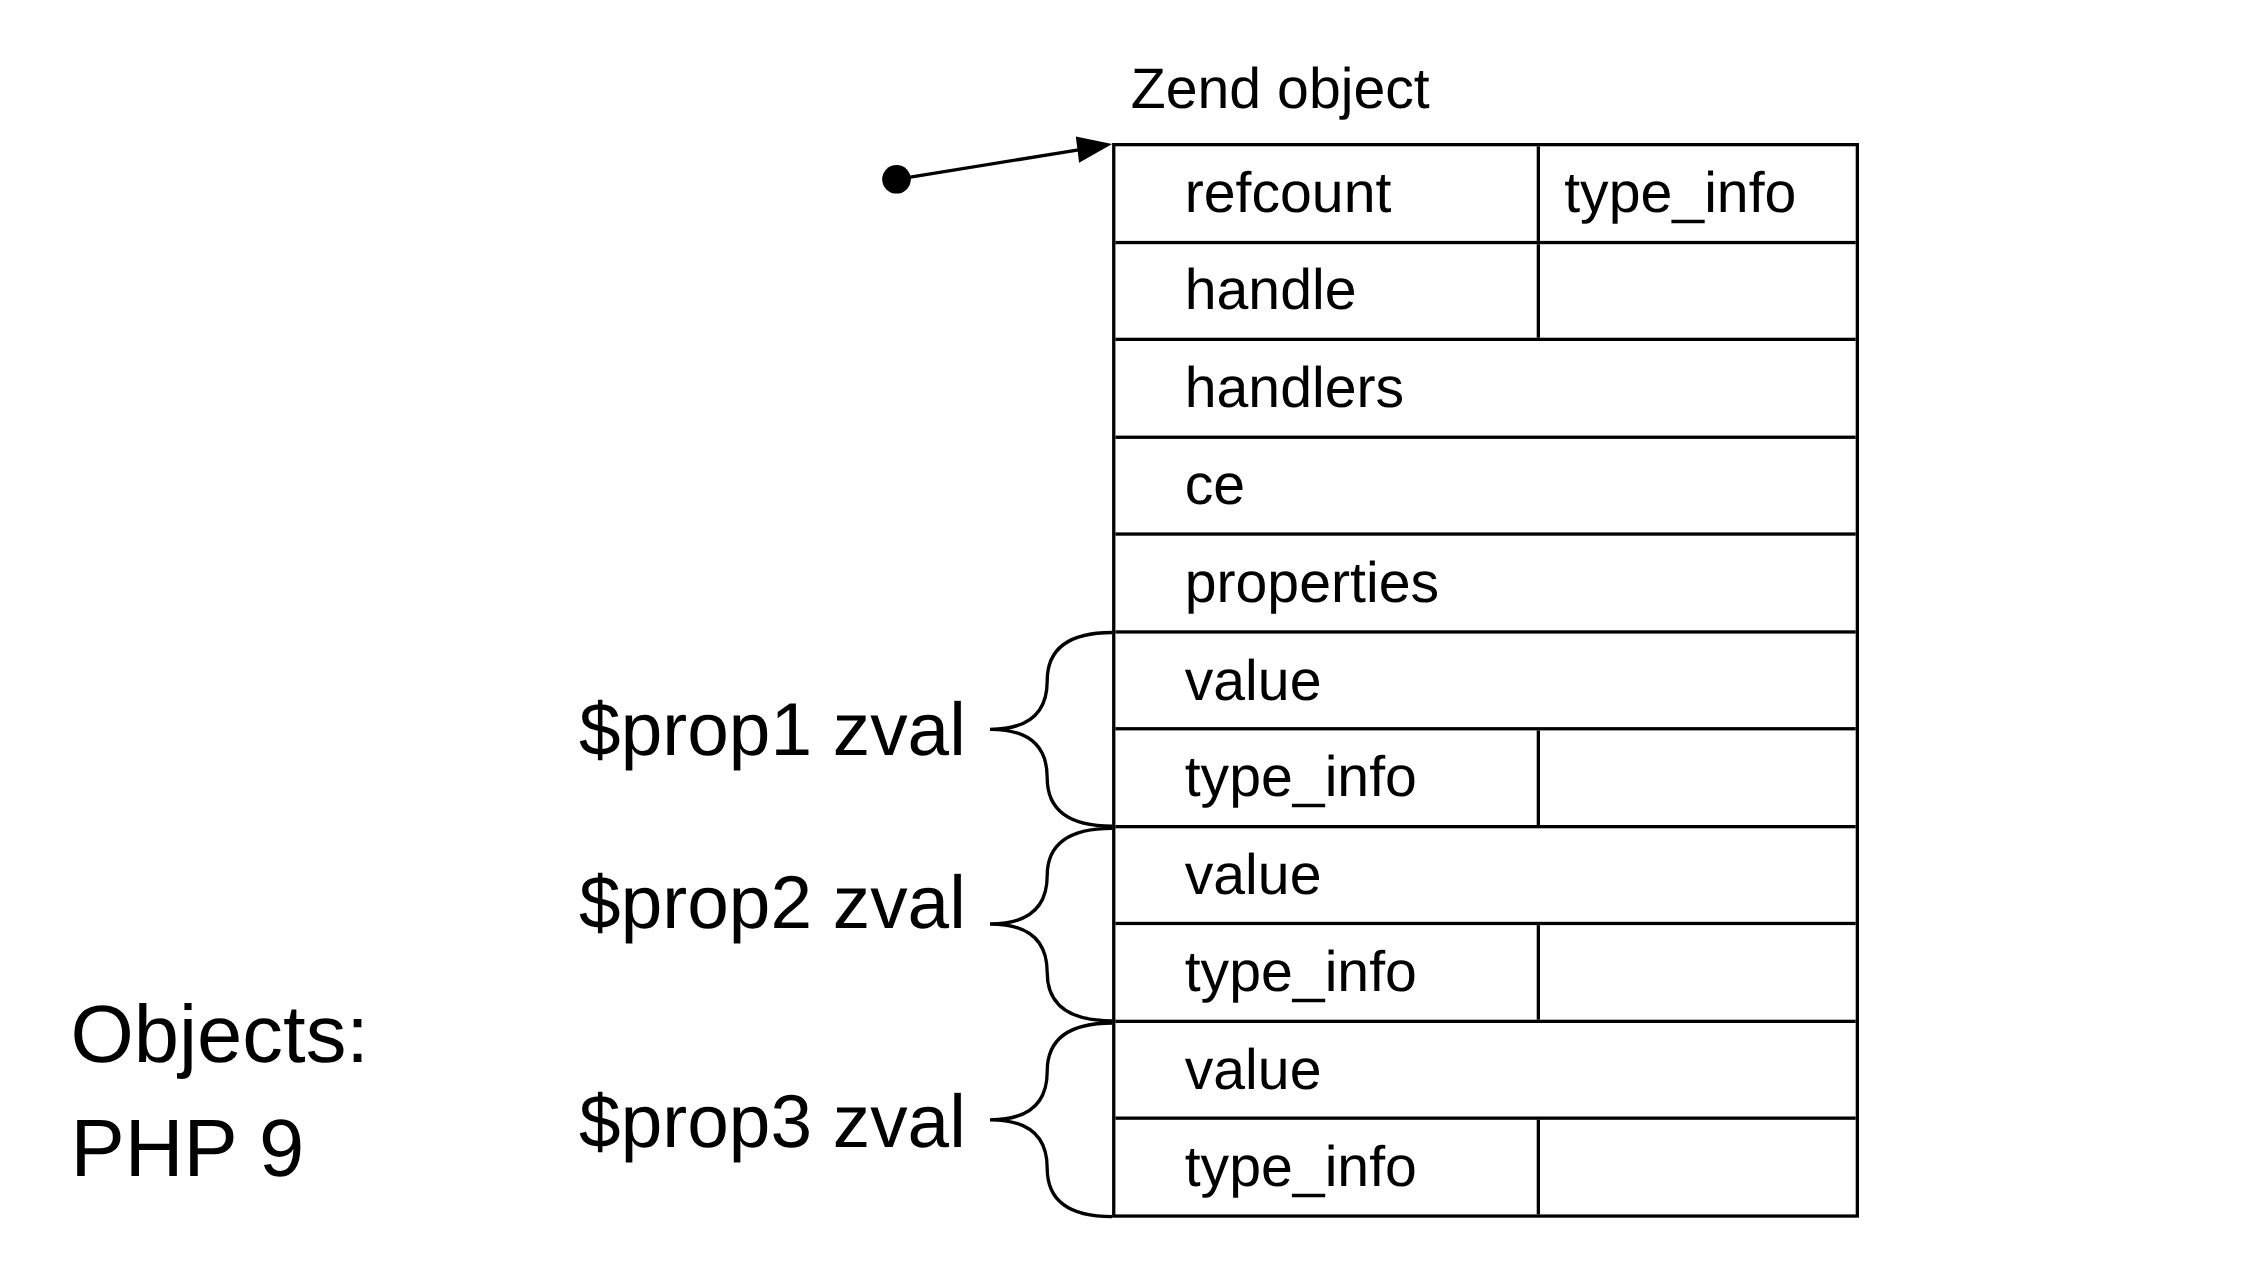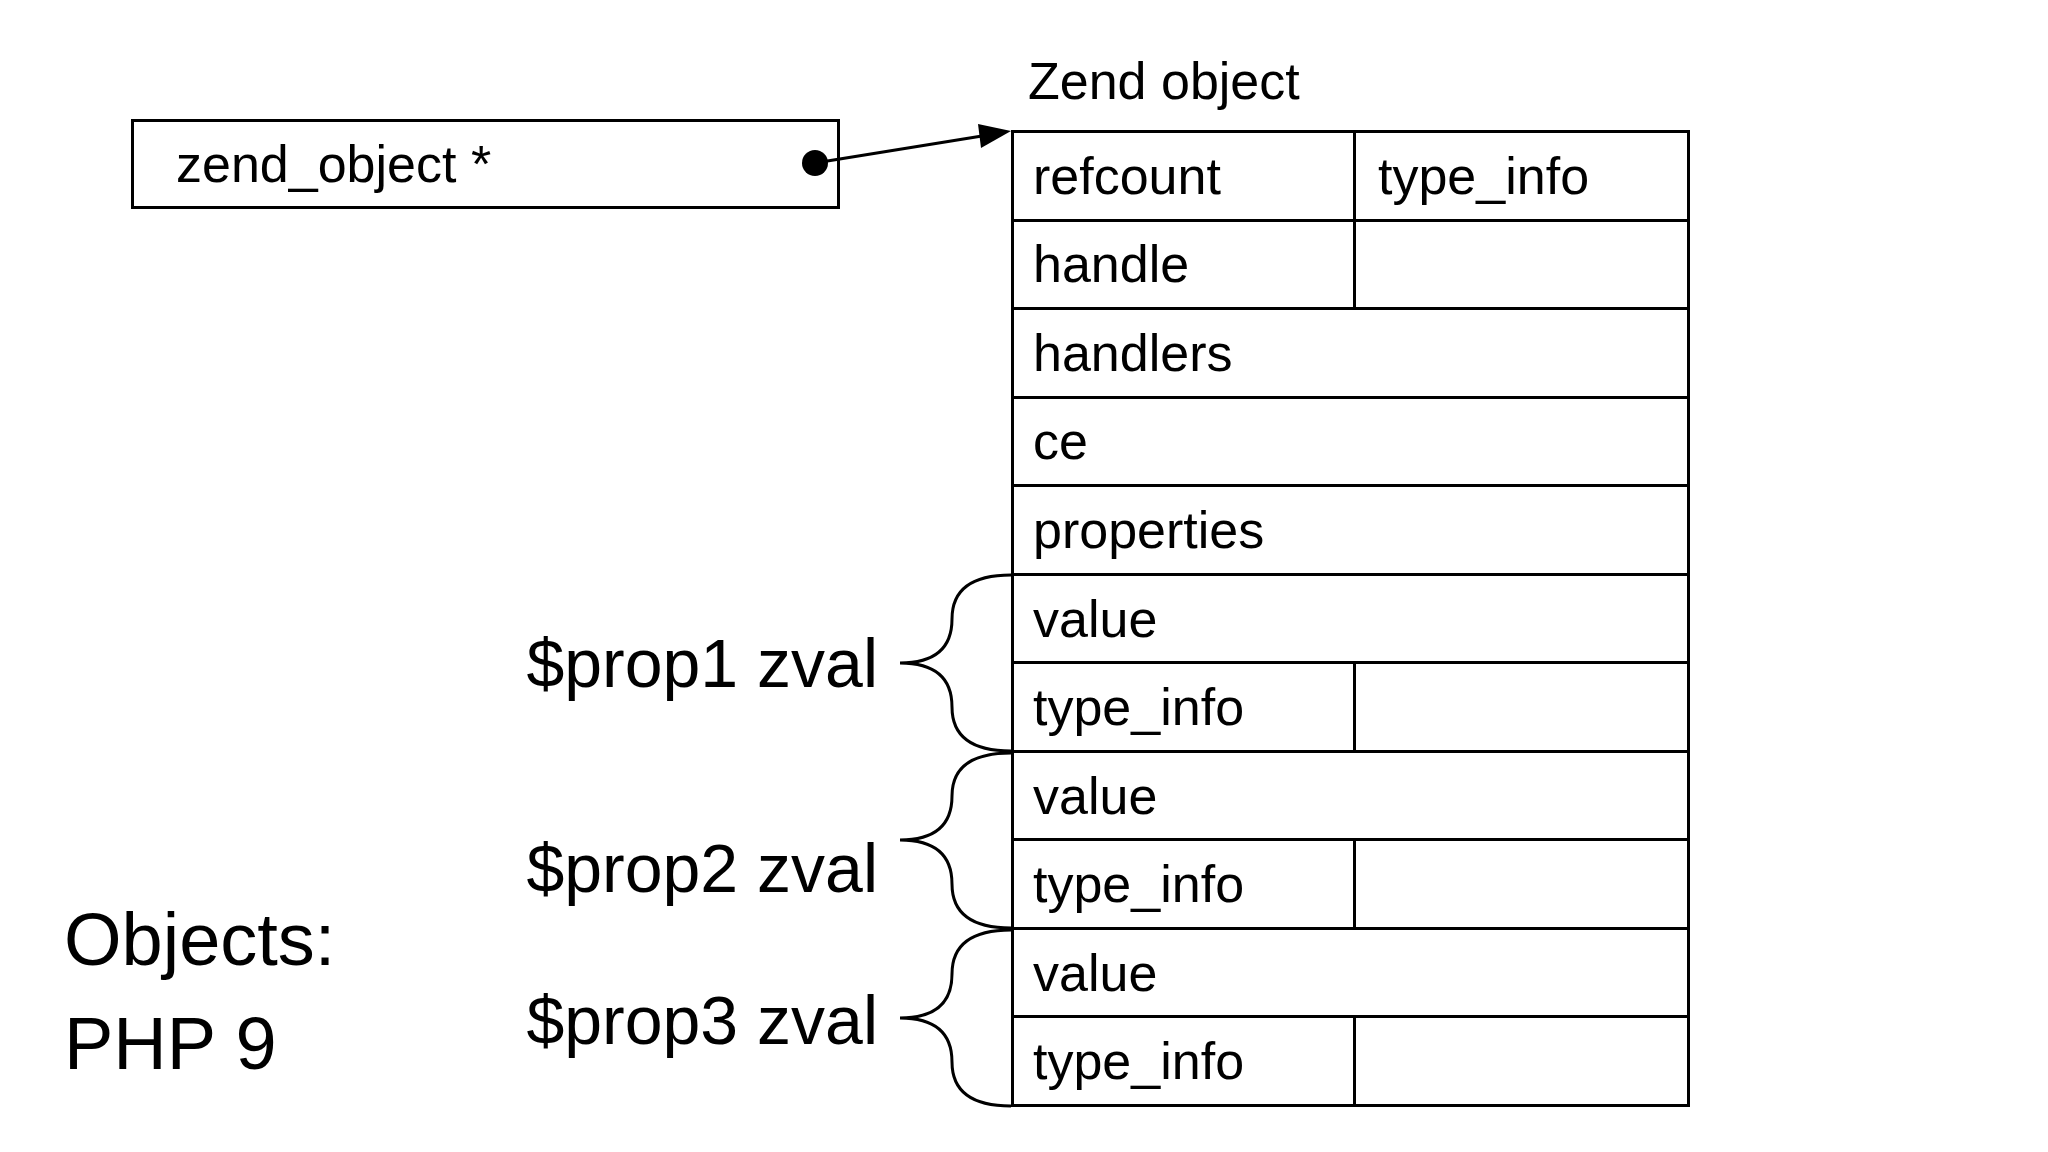--- a/index.html
+++ b/index.html
@@ -17,40 +17,40 @@
     font-size:52px; white-space:nowrap;
   }
 
   .tbl-title { position:absolute; left:1028px; top:55px; font-size:52px; line-height:52px; white-space:nowrap; }
 
   .tbl {
     position:absolute; left:1011px; top:130px; width:679px; height:977px;
     border:3px solid #000; box-sizing:border-box;
     display:flex; flex-direction:column;
   }
-  .row { flex:1 1 0; display:flex; border-bottom:3px solid #000; box-sizing:border-box; min-height:0; }
+  .row { flex:1 1 0; display:flex; border-bottom:3px solid #000; box-sizing:border-box; min-height:0;padding-left:44px; }
   .row:last-child { border-bottom:none; }
   .cell-l {
     display:flex; align-items:center; padding-left:19px;
     font-size:52px; box-sizing:border-box; white-space:nowrap; overflow:hidden;
   }
   .row.split .cell-l { width:339px; flex:0 0 339px; }
   .row.full  .cell-l { flex:1 1 auto; }
   .cell-r {
     flex:1 1 auto; border-left:3px solid #000; box-sizing:border-box;
     display:flex; align-items:center; padding-left:22px;
     font-size:52px; white-space:nowrap; overflow:hidden;
   }
 
   .brace-label {
     position:absolute; left:400px; width:478px; height:64px;
     text-align:right; font-size:68px; line-height:64px; white-space:nowrap;
   }
   #brace-label-1 { top:631px; }
-  #brace-label-2 { top:836px; }
+  #brace-label-2 { top:789px; }
   #brace-label-3 { top:988px; }
 
   .footer-line { position:absolute; left:64px; font-size:74px; line-height:84px; white-space:nowrap; }
   #footer-line-1 { top:898px; }
   #footer-line-2 { top:1002px; }
 </style>
 </head>
 <body>
 
 <div class="canvas">
@@ -62,23 +62,20 @@
     <line x1="815" y1="163" x2="982" y2="136" stroke="#000" stroke-width="3"></line>
     <polygon points="1011,131 981,148 978,124" fill="#000"></polygon>
 
     <path d="M 1011,575 Q 952,575 952,619 L 952,619 Q 952,663 900,663 Q 952,663 952,707 L 952,707 Q 952,751 1011,751" fill="none" stroke="#000" stroke-width="3"></path>
 
     <path d="M 1011,753 Q 952,753 952,796 L 952,796 Q 952,840 900,840 Q 952,840 952,884 L 952,884 Q 952,928 1011,928" fill="none" stroke="#000" stroke-width="3"></path>
 
     <path d="M 1011,930 Q 952,930 952,974 L 952,974 Q 952,1018 900,1018 Q 952,1018 952,1062 L 952,1062 Q 952,1106 1011,1106" fill="none" stroke="#000" stroke-width="3"></path>
   </svg>
 
-  <div class="ptr-box">
-    <span>zend_object *</span>
-  </div>
 
   <div class="tbl-title">Zend object</div>
 
   <div class="tbl">
     <div class="row split">
       <span class="cell-l">refcount</span>
       <span class="cell-r">type_info</span>
     </div>
     <div class="row split">
       <span class="cell-l">handle</span>

